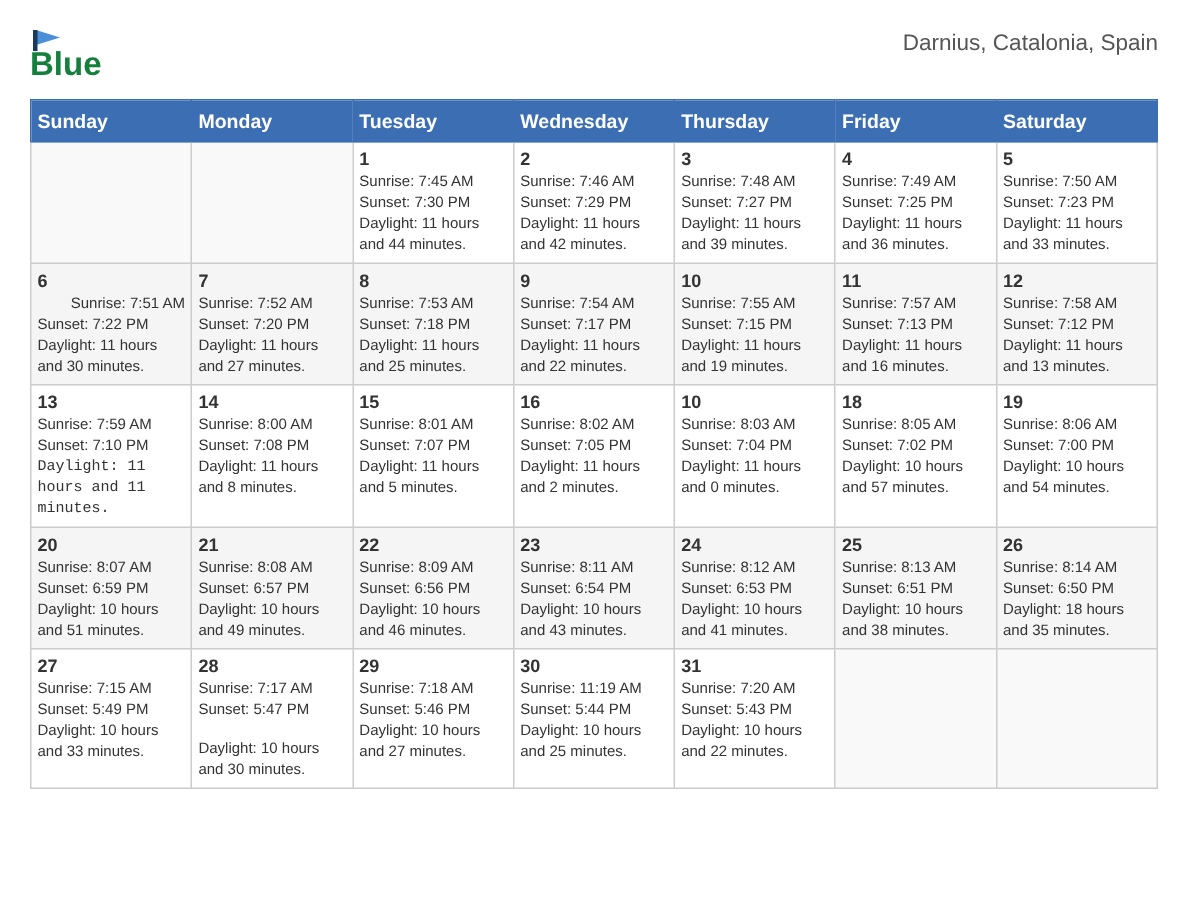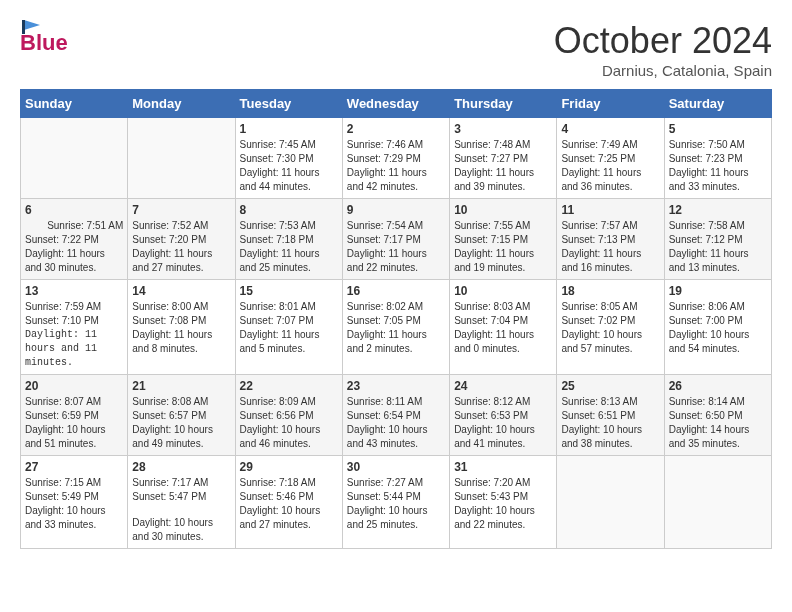--- a/index.html
+++ b/index.html
@@ -87,24 +87,23 @@
 <body>
 
 <div class="header">
   <div class="logo">
     <div class="logo-row">
       <svg class="logo-icon" viewBox="0 0 18 14" xmlns="http://www.w3.org/2000/svg">
         <polygon points="2,0 18,5 2,10" fill="#4a90d9"></polygon>
         <rect x="0" y="0" width="3" height="14" fill="#1a3a5c"></rect>
       </svg>
     </div>
-    <span style="font-size:22px;font-weight:bold;color:#be185d;display:block;margin-top:-4px;">Blue</span>
+    <span style="font-size:22px;font-weight:bold;color:#15803d;display:block;margin-top:-4px;">Blue</span>
   </div>
   <div class="title-block">
-    <div class="month-title">October 2024</div>
     <div class="location">Darnius, Catalonia, Spain</div>
   </div>
 </div>
 
 <table>
   <thead>
     <tr>
     <th>Sunday</th>
         <th>Monday</th>
         <th>Tuesday</th>
@@ -322,21 +321,21 @@
             <span style="display: block;">Sunrise: 8:13 AM</span>
             <span style="display: block;">Sunset: 6:51 PM</span>
             <span style="display: block;">Daylight: 10 hours and 38 minutes.</span>
           </div>
         </td>
         <td>
           <span class="day-num">26</span>
           <div class="day-info">
             <span style="display: block;">Sunrise: 8:14 AM</span>
             <span style="display: block;">Sunset: 6:50 PM</span>
-            <span style="display: block;">Daylight: 14 hours and 35 minutes.</span>
+            <span style="display: block;">Daylight: 18 hours and 35 minutes.</span>
           </div>
         </td>
       </tr>
       <tr>
         <td>
           <span class="day-num">27</span>
           <div class="day-info">
             <span style="display: block;">Sunrise: 7:15 AM</span>
             <span style="display: block;">Sunset: 5:49 PM</span>
             <span style="display: block;">Daylight: 10 hours and 33 minutes.</span>
@@ -354,21 +353,21 @@
           <span class="day-num">29</span>
           <div class="day-info">
             <span style="display: block;">Sunrise: 7:18 AM</span>
             <span style="display: block;">Sunset: 5:46 PM</span>
             <span style="display: block;">Daylight: 10 hours and 27 minutes.</span>
           </div>
         </td>
         <td>
           <span class="day-num">30</span>
           <div class="day-info">
-            <span style="display: block;">Sunrise: 7:27 AM</span>
+            <span style="display: block;">Sunrise: 11:19 AM</span>
             <span style="display: block;">Sunset: 5:44 PM</span>
             <span style="display: block;">Daylight: 10 hours and 25 minutes.</span>
           </div>
         </td>
         <td>
           <span class="day-num">31</span>
           <div class="day-info">
             <span style="display: block;">Sunrise: 7:20 AM</span>
             <span style="display: block;">Sunset: 5:43 PM</span>
             <span style="display: block;">Daylight: 10 hours and 22 minutes.</span>

